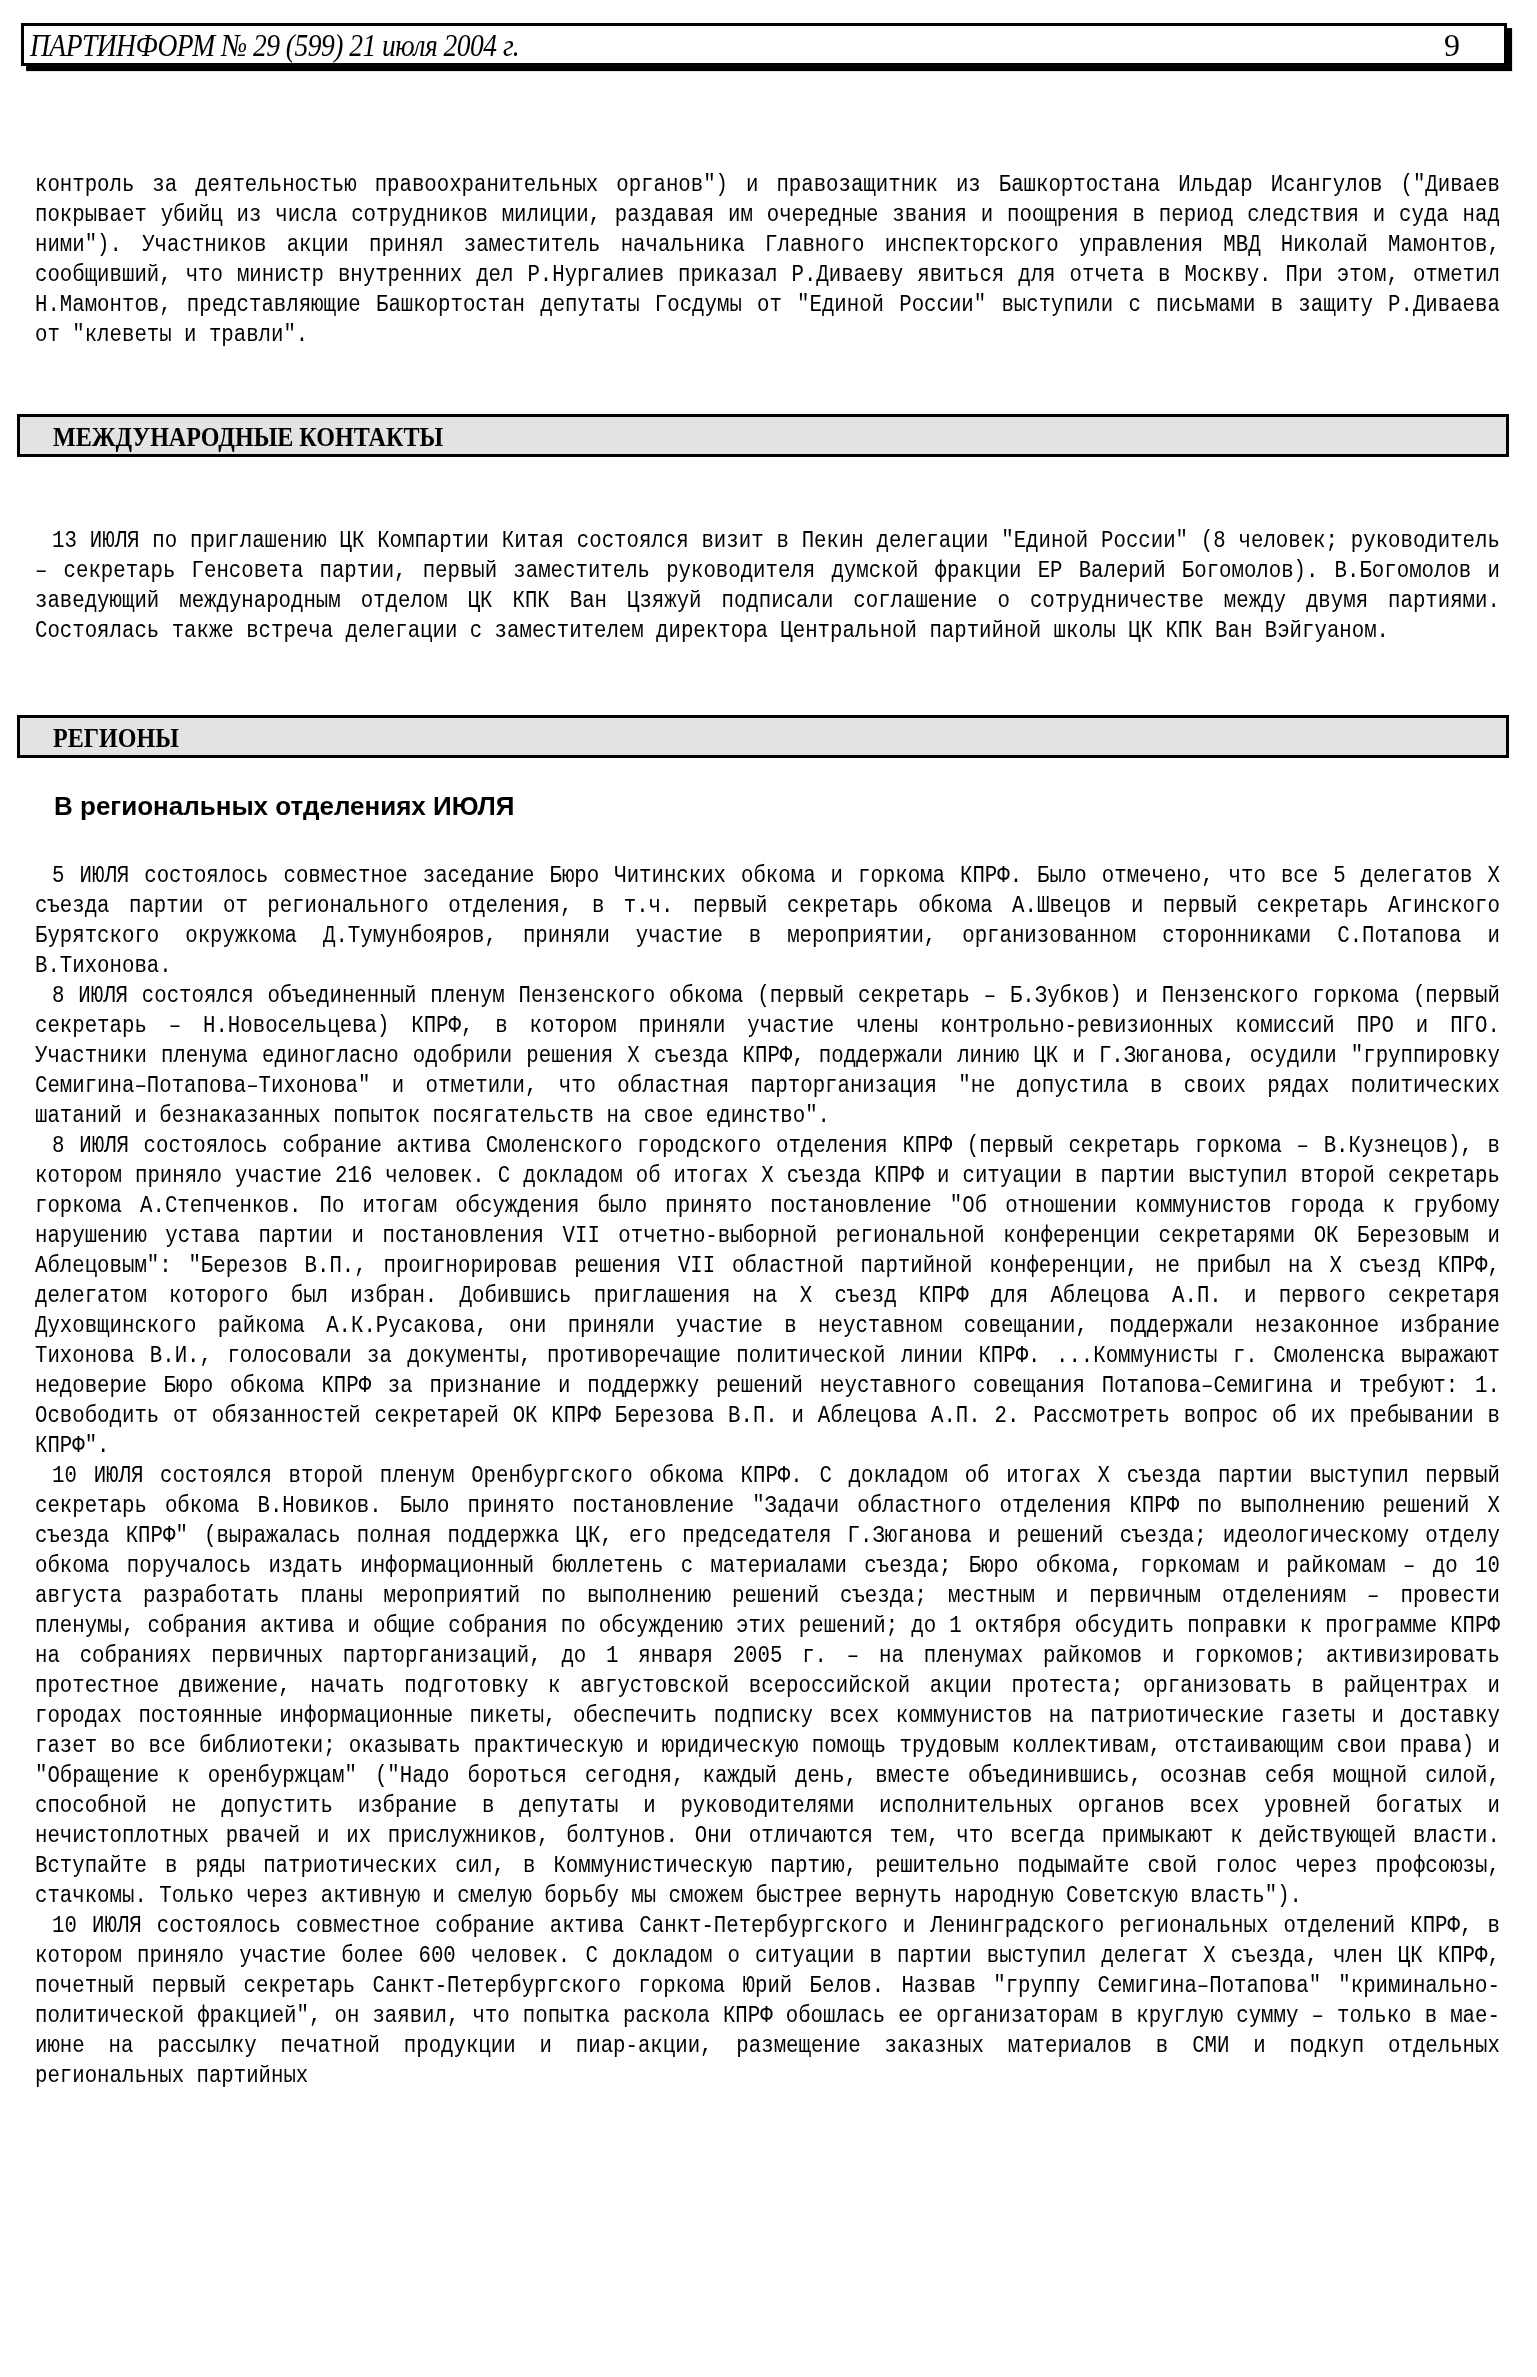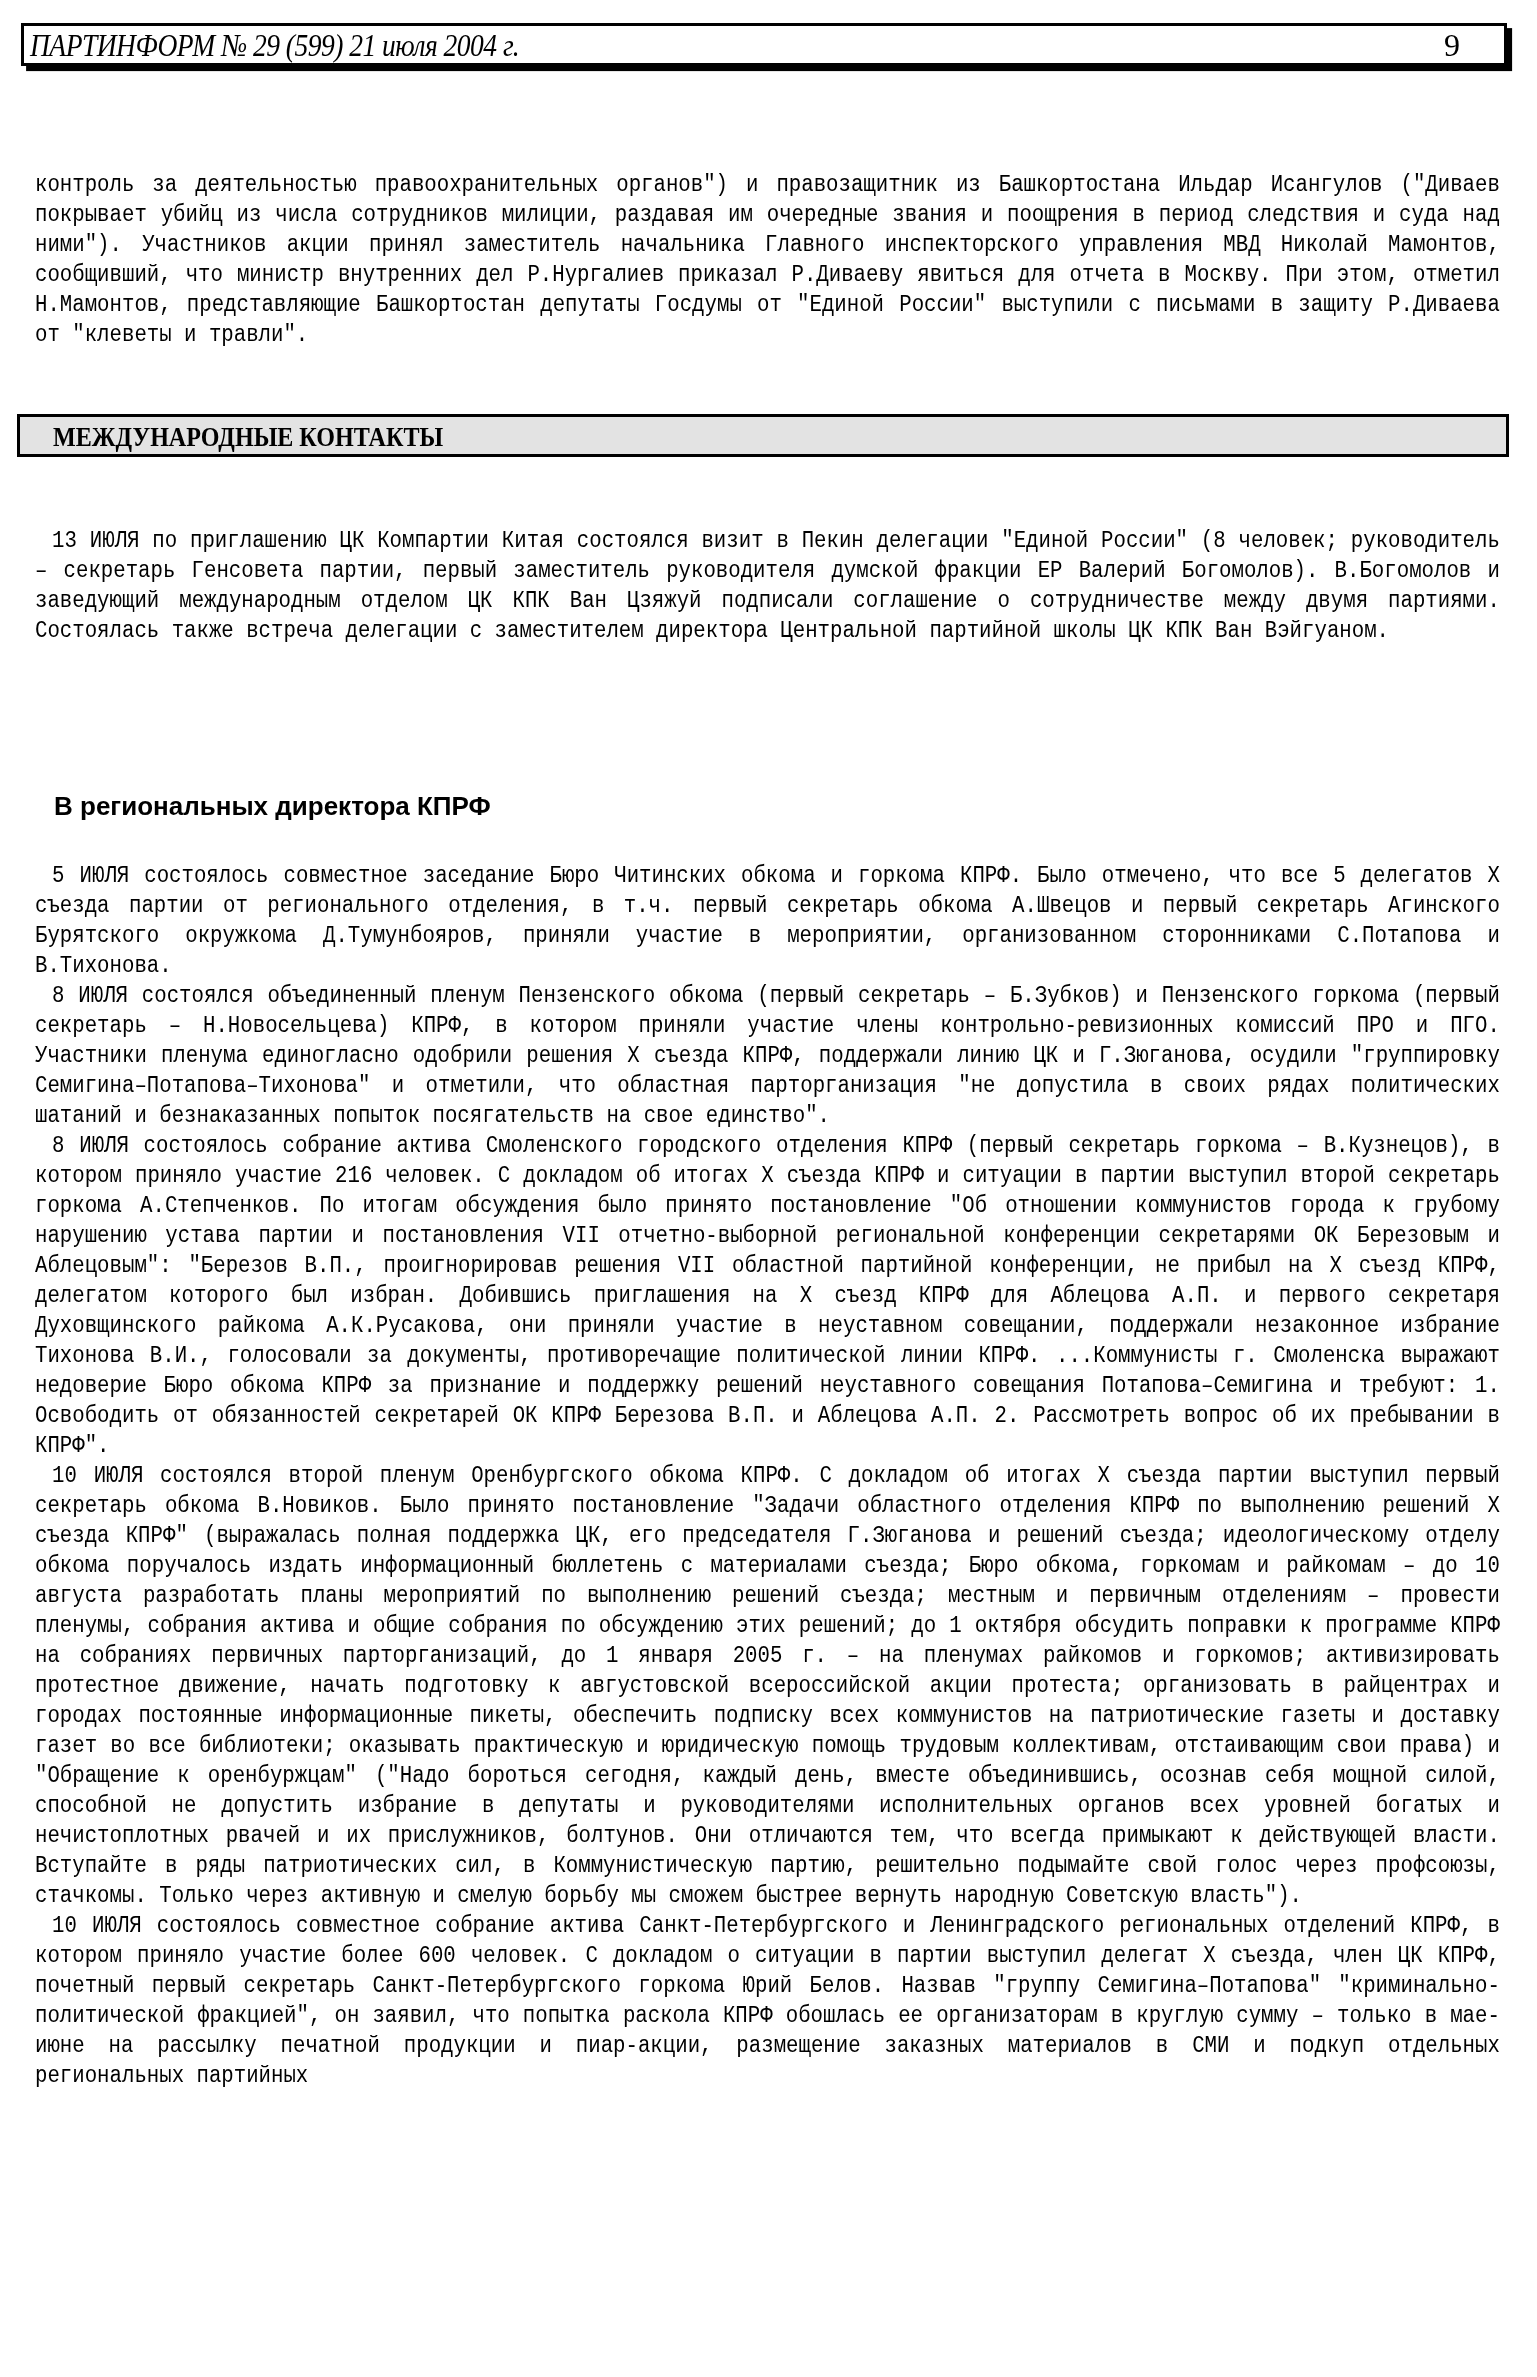--- a/index.html
+++ b/index.html
@@ -137,22 +137,25 @@
   <div class="section-box" style="top:414px;">
     <span class="section-title">МЕЖДУНАРОДНЫЕ КОНТАКТЫ</span>
   </div>
 
   <div class="text-block" style="top:487px;">
     <span class="condensed">
       <p class="indent">13 ИЮЛЯ по приглашению ЦК Компартии Китая состоялся визит в Пекин делегации "Единой России" (8 человек; руководитель – секретарь Генсовета партии, первый заместитель руководителя думской фракции ЕР Валерий Богомолов). В.Богомолов и заведующий международным отделом ЦК КПК Ван Цзяжуй подписали соглашение о сотрудничестве между двумя партиями. Состоялась также встреча делегации с заместителем директора Центральной партийной школы ЦК КПК Ван Вэйгуаном.</p>
     </span>
   </div>
 
+  <div class="section-box" style="top:715px;">
+    <span class="section-title">РЕГИОНЫ</span>
+  </div>
 
-  <div class="subheading">В региональных директора КПРФ</div>
+  <div class="subheading">В региональных отделениях ИЮЛЯ</div>
 
   <div class="text-block" style="top:822px;">
     <span class="condensed">
       <p class="indent">5 ИЮЛЯ состоялось совместное заседание Бюро Читинских обкома и горкома КПРФ. Было отмечено, что все 5 делегатов X съезда партии от регионального отделения, в т.ч. первый секретарь обкома А.Швецов и первый секретарь Агинского Бурятского окружкома Д.Тумунбояров, приняли участие в мероприятии, организованном сторонниками С.Потапова и В.Тихонова.</p>
       <p class="indent">8 ИЮЛЯ состоялся объединенный пленум Пензенского обкома (первый секретарь – Б.Зубков) и Пензенского горкома (первый секретарь – Н.Новосельцева) КПРФ, в котором приняли участие члены контрольно-ревизионных комиссий ПРО и ПГО. Участники пленума единогласно одобрили решения X съезда КПРФ, поддержали линию ЦК и Г.Зюганова, осудили "группировку Семигина–Потапова–Тихонова" и отметили, что областная парторганизация "не допустила в своих рядах политических шатаний и безнаказанных попыток посягательств на свое единство".</p>
       <p class="indent">8 ИЮЛЯ состоялось собрание актива Смоленского городского отделения КПРФ (первый секретарь горкома – В.Кузнецов), в котором приняло участие 216 человек. С докладом об итогах X съезда КПРФ и ситуации в партии выступил второй секретарь горкома А.Степченков. По итогам обсуждения было принято постановление "Об отношении коммунистов города к грубому нарушению устава партии и постановления VII отчетно-выборной региональной конференции секретарями ОК Березовым и Аблецовым": "Березов В.П., проигнорировав решения VII областной партийной конференции, не прибыл на X съезд КПРФ, делегатом которого был избран. Добившись приглашения на X съезд КПРФ для Аблецова А.П. и первого секретаря Духовщинского райкома А.К.Русакова, они приняли участие в неуставном совещании, поддержали незаконное избрание Тихонова В.И., голосовали за документы, противоречащие политической линии КПРФ. ...Коммунисты г. Смоленска выражают недоверие Бюро обкома КПРФ за признание и поддержку решений неуставного совещания Потапова–Семигина и требуют: 1. Освободить от обязанностей секретарей ОК КПРФ Березова В.П. и Аблецова А.П. 2. Рассмотреть вопрос об их пребывании в КПРФ".</p>
       <p class="indent">10 ИЮЛЯ состоялся второй пленум Оренбургского обкома КПРФ. С докладом об итогах X съезда партии выступил первый секретарь обкома В.Новиков. Было принято постановление "Задачи областного отделения КПРФ по выполнению решений X съезда КПРФ" (выражалась полная поддержка ЦК, его председателя Г.Зюганова и решений съезда; идеологическому отделу обкома поручалось издать информационный бюллетень с материалами съезда; Бюро обкома, горкомам и райкомам – до 10 августа разработать планы мероприятий по выполнению решений съезда; местным и первичным отделениям – провести пленумы, собрания актива и общие собрания по обсуждению этих решений; до 1 октября обсудить поправки к программе КПРФ на собраниях первичных парторганизаций, до 1 января 2005 г. – на пленумах райкомов и горкомов; активизировать протестное движение, начать подготовку к августовской всероссийской акции протеста; организовать в райцентрах и городах постоянные информационные пикеты, обеспечить подписку всех коммунистов на патриотические газеты и доставку газет во все библиотеки; оказывать практическую и юридическую помощь трудовым коллективам, отстаивающим свои права) и "Обращение к оренбуржцам" ("Надо бороться сегодня, каждый день, вместе объединившись, осознав себя мощной силой, способной не допустить избрание в депутаты и руководителями исполнительных органов всех уровней богатых и нечистоплотных рвачей и их прислужников, болтунов. Они отличаются тем, что всегда примыкают к действующей власти. Вступайте в ряды патриотических сил, в Коммунистическую партию, решительно подымайте свой голос через профсоюзы, стачкомы. Только через активную и смелую борьбу мы сможем быстрее вернуть народную Советскую власть").</p>
       <p class="indent">10 ИЮЛЯ состоялось совместное собрание актива Санкт-Петербургского и Ленинградского региональных отделений КПРФ, в котором приняло участие более 600 человек. С докладом о ситуации в партии выступил делегат X съезда, член ЦК КПРФ, почетный первый секретарь Санкт-Петербургского горкома Юрий Белов. Назвав "группу Семигина–Потапова" "криминально-политической фракцией", он заявил, что попытка раскола КПРФ обошлась ее организаторам в круглую сумму – только в мае-июне на рассылку печатной продукции и пиар-акции, размещение заказных материалов в СМИ и подкуп отдельных региональных партийных</p>
     </span>
   </div>

